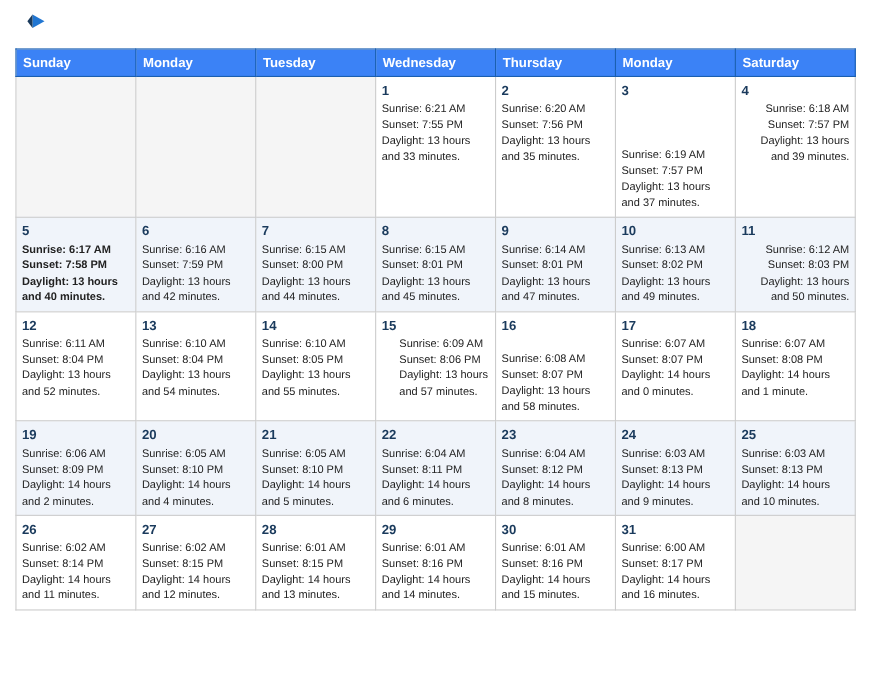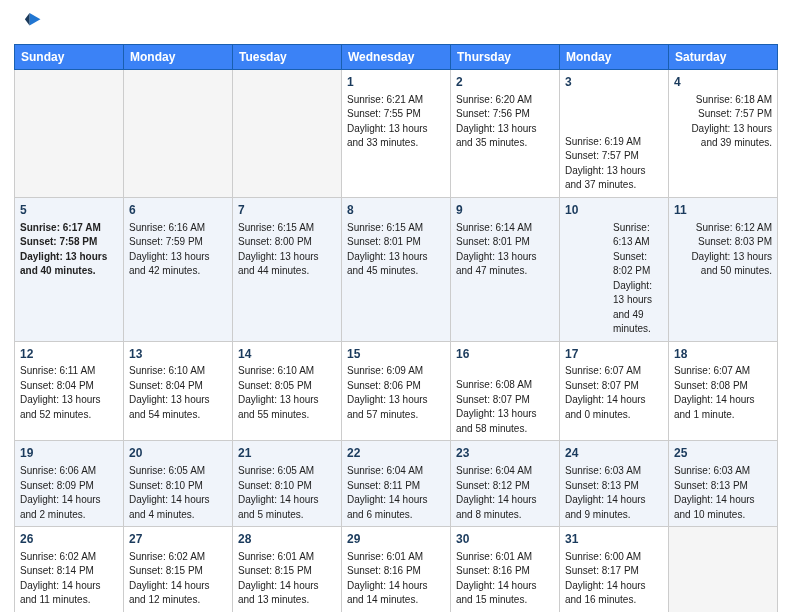--- a/index.html
+++ b/index.html
@@ -195,21 +195,21 @@
           </td>
           <td>
             <span class="day-num">9</span>
             <div class="day-info" style="white-space: pre-line;">Sunrise: 6:14 AM
 Sunset: 8:01 PM
 Daylight: 13 hours
 and 47 minutes.</div>
           </td>
           <td>
             <span class="day-num">10</span>
-            <div class="day-info" style="white-space: pre-line; margin-left: 48px;">Sunrise: 6:13 AM
+            <div class="day-info" style="white-space: pre-line;">Sunrise: 6:13 AM
 Sunset: 8:02 PM
 Daylight: 13 hours
 and 49 minutes.</div>
           </td>
           <td>
             <span class="day-num">11</span>
             <div class="day-info" style="white-space: pre-line; text-align: right;">Sunrise: 6:12 AM
 Sunset: 8:03 PM
 Daylight: 13 hours
 and 50 minutes.</div>
@@ -232,21 +232,21 @@
           </td>
           <td>
             <span class="day-num">14</span>
             <div class="day-info" style="white-space: pre-line;">Sunrise: 6:10 AM
 Sunset: 8:05 PM
 Daylight: 13 hours
 and 55 minutes.</div>
           </td>
           <td>
             <span class="day-num">15</span>
-            <div class="day-info" style="white-space: pre-line;">Sunrise: 6:09 AM
+            <div class="day-info" style="white-space: pre-line; margin-left: 16px;">Sunrise: 6:09 AM
 Sunset: 8:06 PM
 Daylight: 13 hours
 and 57 minutes.</div>
           </td>
           <td>
             <span class="day-num">16</span>
             <div class="day-info" style="white-space: pre-line; margin-top: 16px;">Sunrise: 6:08 AM
 Sunset: 8:07 PM
 Daylight: 13 hours
 and 58 minutes.</div>

